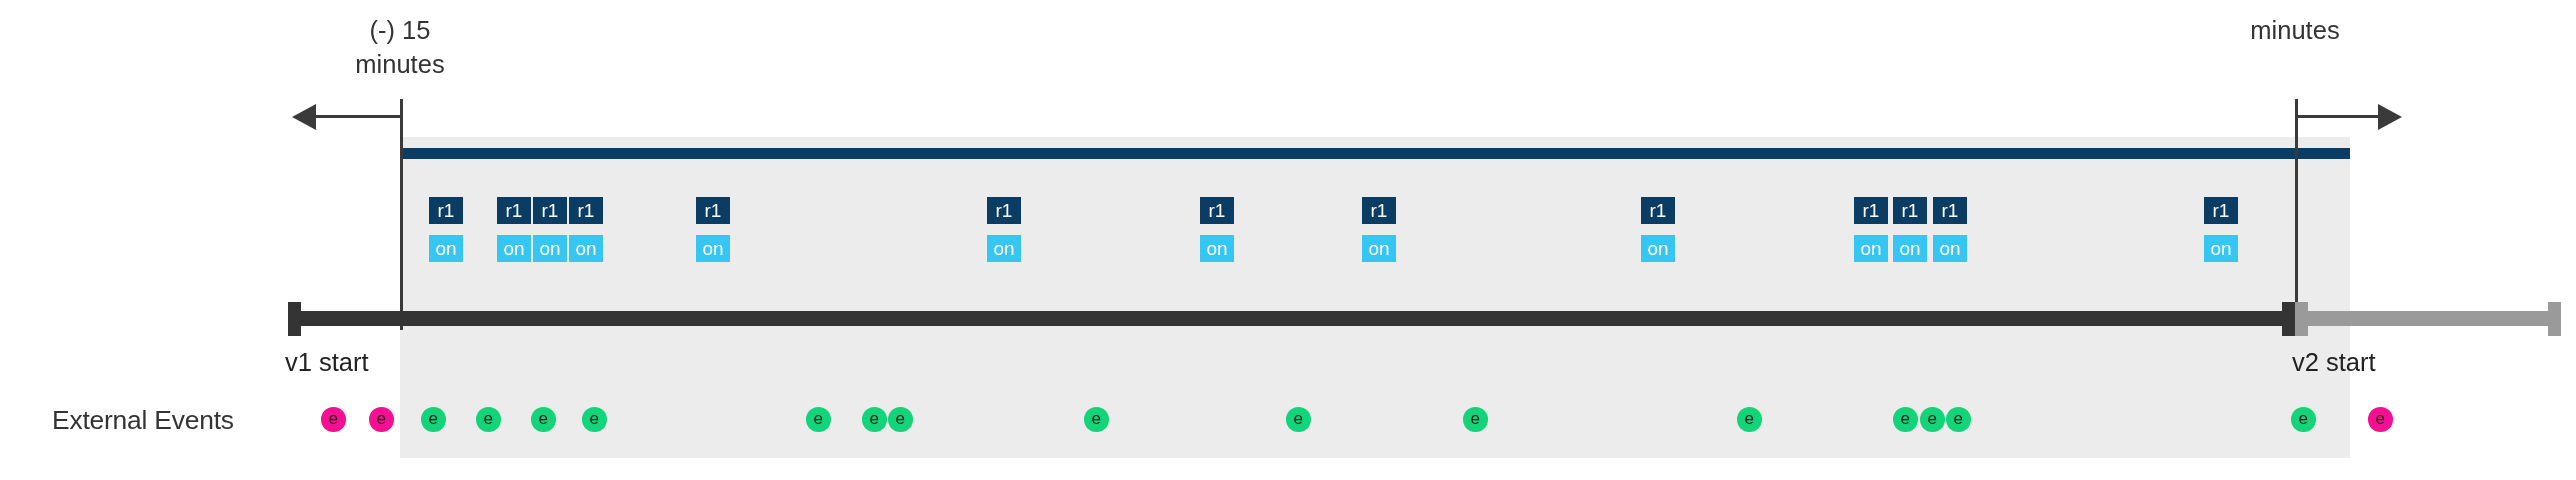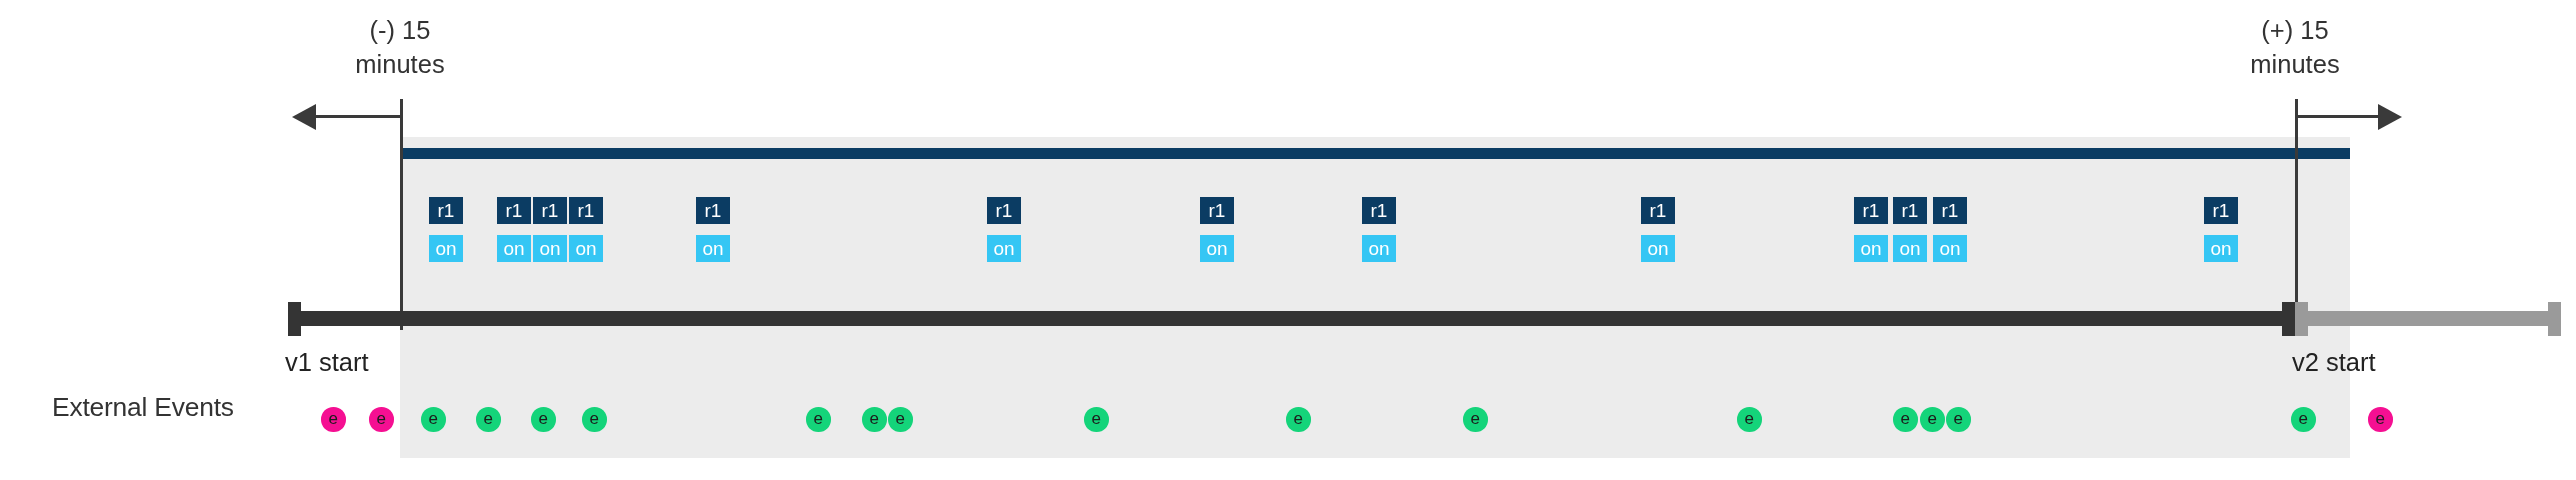--- a/index.html
+++ b/index.html
@@ -32,21 +32,21 @@
   
   .row-label{
     position:absolute;
     color:#333333;
     font-size:26.4px;
     font-weight:400;
     white-space:nowrap;
     letter-spacing:-0.2px;
   }
   #label-impression{left:11.3px;top:206px;}
-  #label-external{left:52px;top:392px;}
+  #label-external{left:52px;top:405px;}
 
   
   .boundary-note{
     position:absolute;
     color:#333333;
     font-size:25.5px;
     font-weight:400;
     text-align:center;
     line-height:34px;
     white-space:nowrap;
@@ -136,21 +136,20 @@
 
   <div class="boundary-note" id="note-left" style="left: 287px; top: 13.2px; width: 226px;">
     <span class="ln">(-) 15</span>
     <span class="ln">minutes</span>
   </div>
   <div class="arrow-shaft" id="shaft-left" style="left: 315px; width: 87px;"></div>
   <div class="arrow-head left" id="head-left" style="left: 292px;"></div>
   <div class="edge-line" id="edge-left" style="left: 400px;"></div>
 
   <div class="boundary-note" id="note-right" style="left: 2182px; top: 13.2px; width: 226px;">
-    <span class="ln">(+) 15</span>
     <span class="ln">minutes</span>
   </div>
   <div class="arrow-shaft" id="shaft-right" style="left: 2295px; width: 87px;"></div>
   <div class="arrow-head right" id="head-right" style="left: 2378px;"></div>
   <div class="edge-line" id="edge-right" style="left: 2295px;"></div>
 
   <div class="row-label" id="label-external">External Events</div>
 
   <div id="impression-layer">
       <div class="chip req" style="left: 429px;">r1</div>

